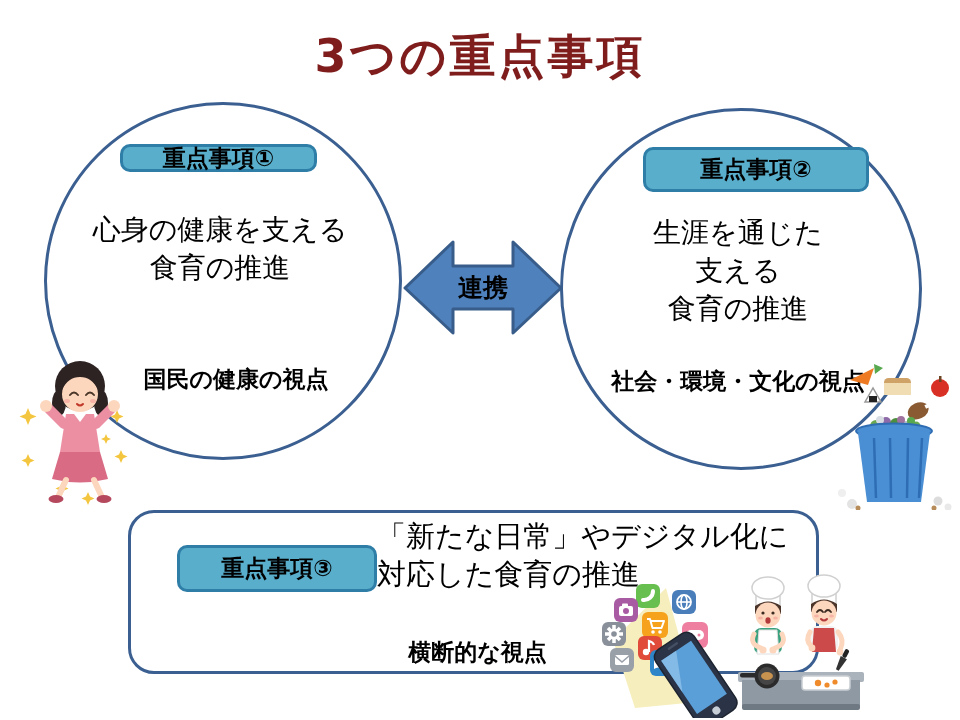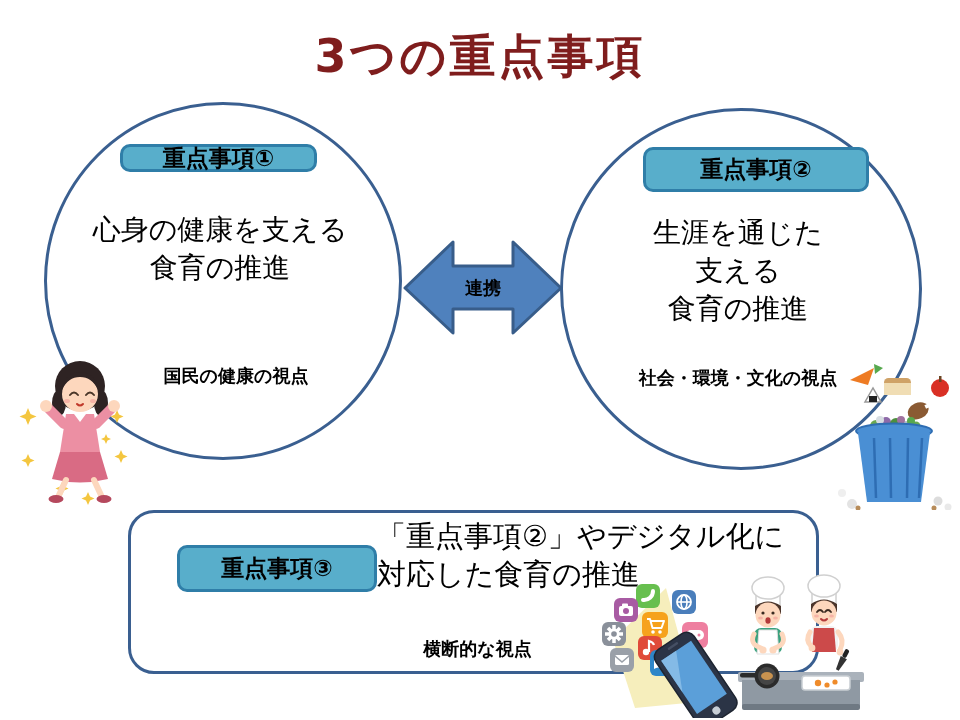--- a/index.html
+++ b/index.html
@@ -13,27 +13,27 @@
   .circle2{left:560px;top:108px;width:356px;height:356px;}
   .badge{background:#58aecb;border:3px solid #2f7ea8;border-radius:10px;display:flex;
          align-items:center;justify-content:center;font-size:23px;font-weight:bold;z-index:2;
          box-sizing:border-box;}
   .badge1{left:120px;top:144px;width:197px;height:28px;}
   .badge2{left:643px;top:147px;width:226px;height:45px;}
   .badge3{left:153px;top:545px;width:200px;height:47px;margin-left:24px;}
   .ctext{font-size:28px;line-height:38px;text-align:center;z-index:2;}
   .ctext1{left:44px;top:211px;width:352px;}
   .ctext2{left:560px;top:214px;width:356px;}
-  .vp{font-size:18px;font-weight:bold;text-align:center;z-index:2;white-space:nowrap;}
+  .vp{font-size:23px;font-weight:bold;text-align:center;z-index:2;white-space:nowrap;}
   .vp1{left:60px;top:364px;width:352px;}
   .vp2{left:560px;top:366px;width:356px;}
   .vp3{left:380px;top:637px;width:195px;}
   .arrow-box{left:403px;top:238px;width:160px;height:99px;z-index:1;}
   .arrow-label{left:403px;top:238px;width:160px;height:99px;display:flex;align-items:center;
-               justify-content:center;font-size:18px;font-weight:bold;z-index:2;}
+               justify-content:center;font-size:25px;font-weight:bold;z-index:2;}
   .rect3{left:128px;top:510px;width:691px;height:164px;border:3px solid #3a5f90;
          border-radius:26px;box-sizing:border-box;z-index:1;}
   .rtext{left:377px;top:517px;width:440px;font-size:29px;line-height:38px;text-align:left;
          z-index:2;white-space:nowrap;}
   .illus{z-index:3;}
 </style>
 </head>
 <body>
 
 <div class="slide">
@@ -64,21 +64,21 @@
   <svg class="abs arrow-box" viewBox="0 0 160 99">
     <polygon points="2,50 50,4 50,28 110,28 110,4 158,50 110,95 110,71 50,71 50,95" fill="#4f81bd" stroke="#385d8a" stroke-width="3" stroke-linejoin="round"></polygon>
   </svg>
   <div class="abs arrow-label">連携</div>
 
   <div class="abs rect3"></div>
   <div class="abs badge badge3">
     <span>重点事項③</span>
   </div>
   <div class="abs rtext">
-    <div>「重点事項②」やデジタル化に</div>
+    <div>「新たな日常」やデジタル化に</div>
     <div>対応した食育の推進</div>
   </div>
   <div class="abs vp vp3">横断的な視点</div>
 
   <svg class="abs illus" style="left:18px;top:356px" width="128" height="150" viewBox="0 0 128 150">
     <g fill="#f4c63f">
       <path d="M10 52l2.5 6 6 2.5-6 2.5-2.5 6-2.5-6-6-2.5 6-2.5z"></path>
       <path d="M10 98l2 4.5 4.5 2-4.5 2-2 4.5-2-4.5-4.5-2 4.5-2z"></path>
       <path d="M44 126l2 4.5 4.5 2-4.5 2-2 4.5-2-4.5-4.5-2 4.5-2z"></path>
       <path d="M99 54l2 4.5 4.5 2-4.5 2-2 4.5-2-4.5-4.5-2 4.5-2z"></path>

